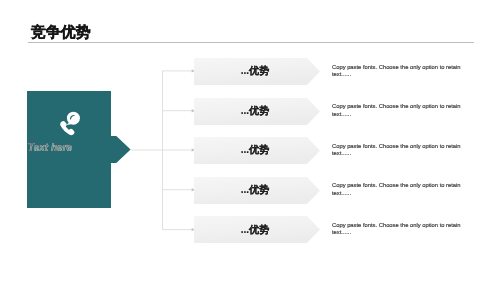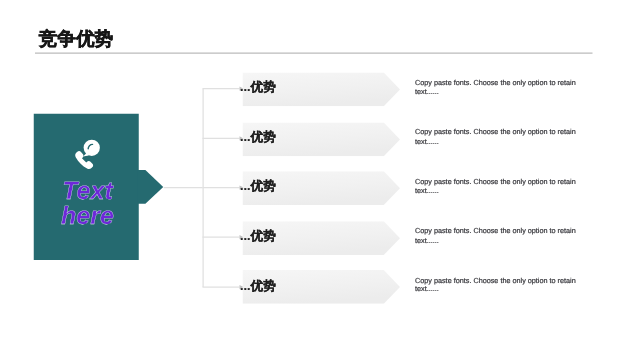--- a/index.html
+++ b/index.html
@@ -6,27 +6,27 @@
   body{width:500px;height:281px;background:#ffffff;overflow:hidden;
        font-family:"Liberation Sans",sans-serif;-webkit-font-smoothing:antialiased;}
   #slide{position:relative;width:500px;height:251px;background:#fff;overflow:hidden;}
 
   #title{position:absolute;left:31px;top:25px;font-size:14.9px;font-weight:bold;color:#171717;-webkit-text-stroke:0.4px #171717;letter-spacing:0px;line-height:1;}
   #title-rule{position:absolute;left:27.5px;top:42px;width:446.5px;height:1px;background:#bcbcbc;}
 
   #teal{position:absolute;left:27px;top:91px;width:84px;height:117px;background:#256a70;}
   #teal-arrow{position:absolute;left:110.2px;top:136.2px;}
   #hub-icon{position:absolute;left:58px;top:109px;}
-  #tealtext{position:absolute;left:28px;top:143px;width:84px;text-align:center;color:#6d28d9;
-            font-size:20px;font-weight:bold;font-style:italic;-webkit-text-stroke:0.22px #f2fbfb;letter-spacing:0px;line-height:1;}
+  #tealtext{position:absolute;left:28px;top:143px;width:84px;color:#737373;
+            font-size:10px;font-weight:bold;font-style:italic;-webkit-text-stroke:0.22px #f2fbfb;letter-spacing:0px;line-height:1;}
 
   #connectors{position:absolute;left:0;top:0;}
 
   .abox{position:absolute;left:194px;}
-  .alabel{position:absolute;left:192px;width:126px;font-size:10.1px;font-weight:bold;
+  .alabel{position:absolute;left:192px;width:126px;text-align:center;font-size:10.1px;font-weight:bold;
           color:#1f1f1f;-webkit-text-stroke:0.14px #1f1f1f;letter-spacing:0px;line-height:1;white-space:nowrap;}
   .desc{position:absolute;left:332px;width:130px;font-size:5.8px;color:#38383d;-webkit-text-stroke:0.17px #38383d;line-height:7.4px;}
 
   #footer{position:absolute;left:31px;top:257px;font-size:5.4px;color:#b5b5b5;letter-spacing:.05px;line-height:1;}
   #pageno{position:absolute;left:456px;top:257px;width:20px;text-align:center;font-size:6.6px;color:#9e9e9e;line-height:1;}
 </style>
 </head>
 <body>
 
 <div id="slide">

